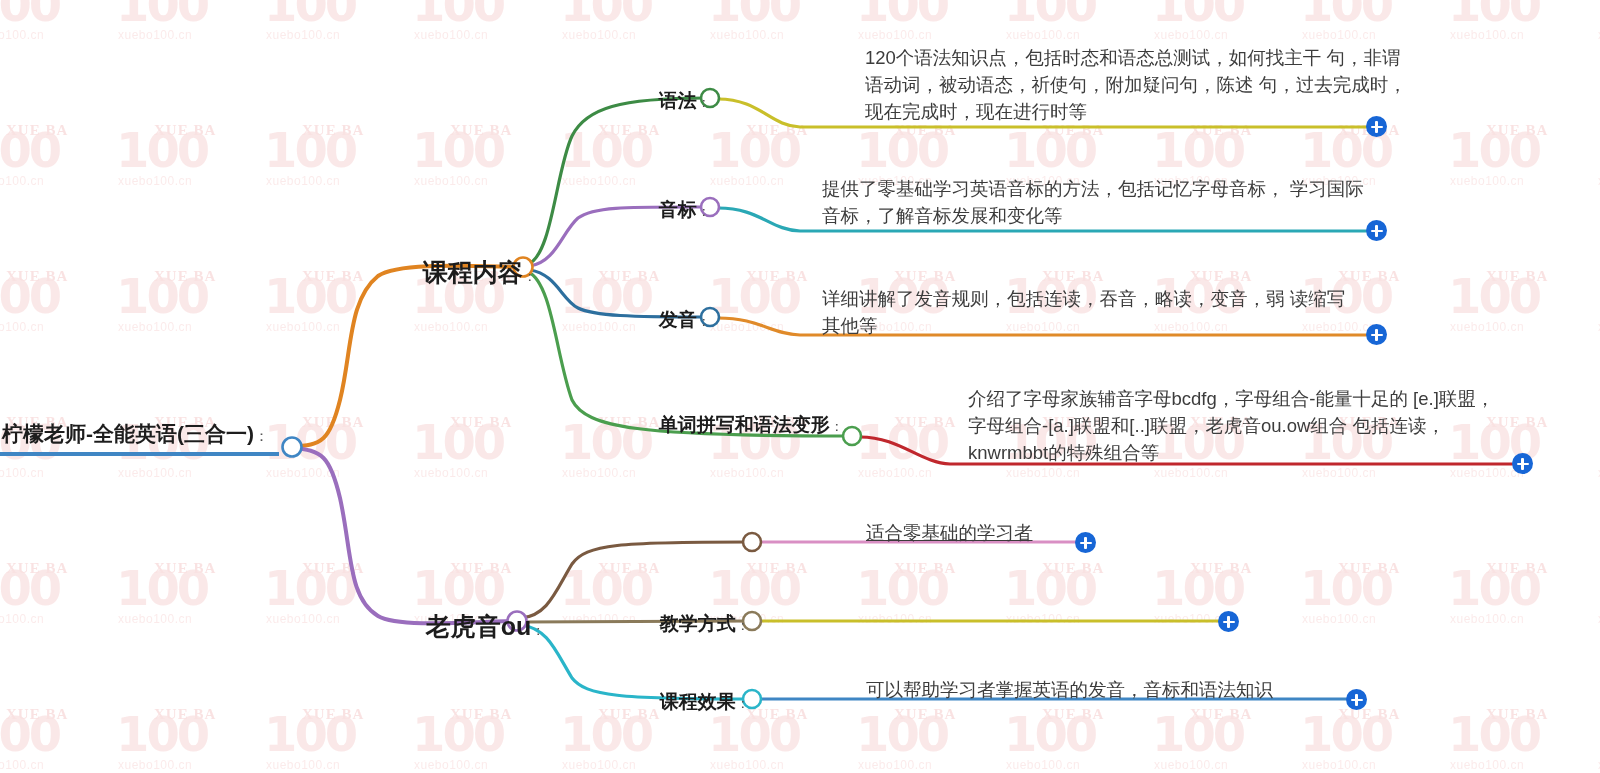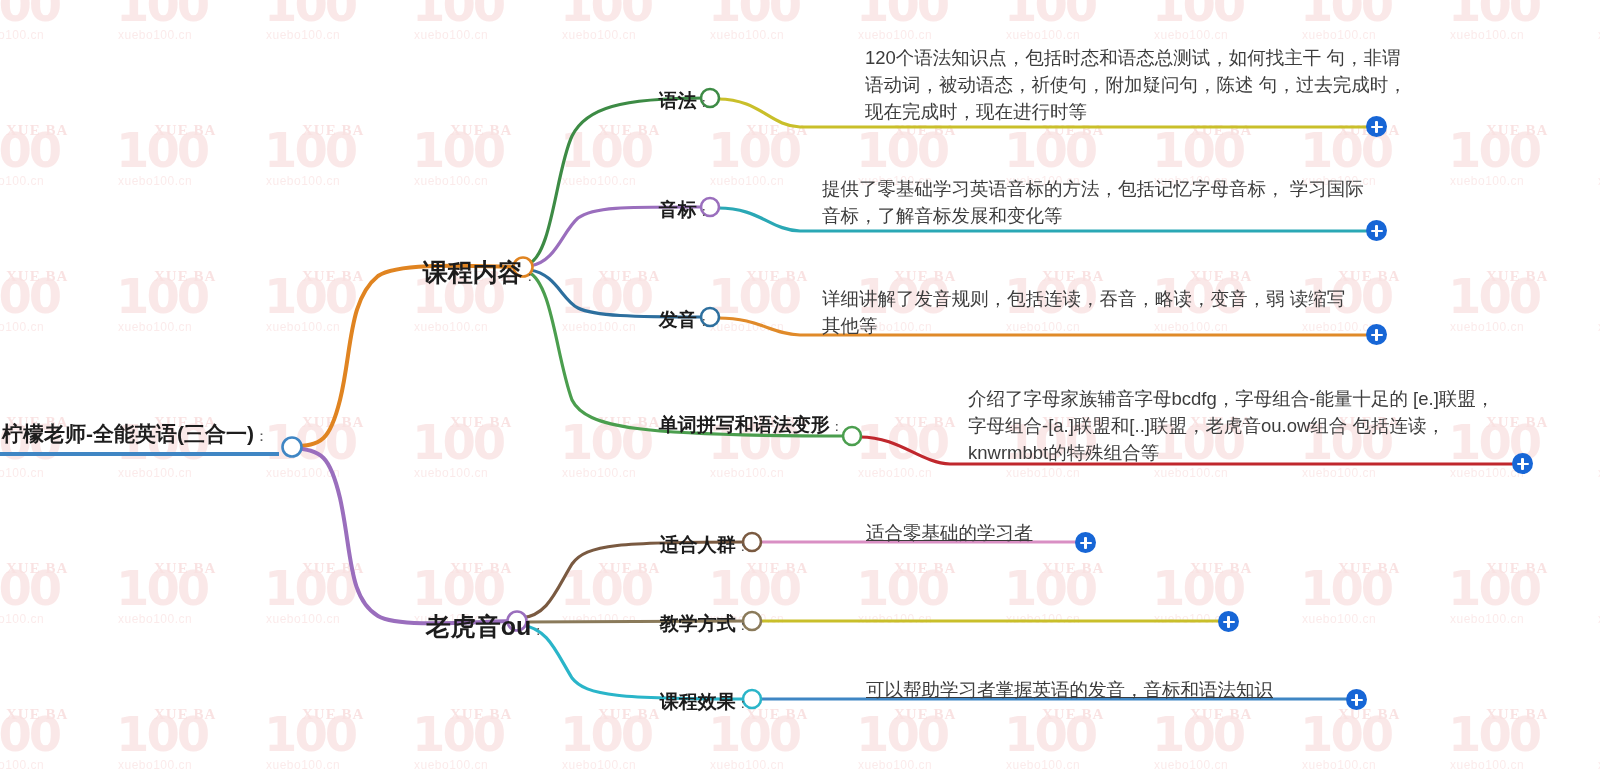--- a/index.html
+++ b/index.html
@@ -571,23 +571,20 @@
     </div>
 
     <div class="node l2" style="left:632px; top:289px;">
       <span class="label">发音</span><span class="colon">：</span>
     </div>
 
     <div class="node l2" style="left:632px; top:394px;">
       <span class="label">单词拼写和语法变形</span><span class="colon">：</span>
     </div>
 
-    <div class="node l2" style="left:633px; top:514px;">
-      <span class="label">适合人群</span><span class="colon">：</span>
-    </div>
 
     <div class="node l2" style="left:633px; top:671px;">
       <span class="label">课程效果</span><span class="colon">：</span>
     </div>
 
     <div class="node l2" style="left:633px; top:593px;">
       <span class="label">教学方式</span><span class="colon">：</span>
     </div>
 
     <div class="leaf" style="left:822px; top:44px; width:545px;margin-left:43px;">120个语法知识点，包括时态和语态总测试，如何找主干
@@ -600,21 +597,21 @@
     <div class="leaf" style="left:822px; top:285px; width:540px;">详细讲解了发音规则，包括连读，吞音，略读，变音，弱
 读缩写其他等</div>
 
     <div class="leaf" style="left:968px; top:385px; width:540px;">介绍了字母家族辅音字母bcdfg，字母组合-能量十足的
 [e.]联盟，字母组合-[a.]联盟和[..]联盟，老虎音ou.ow组合
 包括连读，knwrmbbt的特殊组合等</div>
 
     <div class="leaf short" style="left:866px; top:519px;text-decoration:underline;">适合零基础的学习者</div>
 
 
-    <div class="leaf short" style="left:866px; top:676px;text-decoration:underline;">可以帮助学习者掌握英语的发音，音标和语法知识</div>
+    <div class="leaf short" style="left:866px; top:676px;">可以帮助学习者掌握英语的发音，音标和语法知识</div>
 
     <div class="plus-btn" style="left:1366px; top:116px;"></div>
     <div class="plus-btn" style="left:1366px; top:220px;"></div>
     <div class="plus-btn" style="left:1366px; top:324px;"></div>
     <div class="plus-btn" style="left:1512px; top:453px;"></div>
     <div class="plus-btn" style="left:1075px; top:532px;"></div>
     <div class="plus-btn" style="left:1218px; top:611px;"></div>
     <div class="plus-btn" style="left:1346px; top:689px;"></div>
 
   </div>

